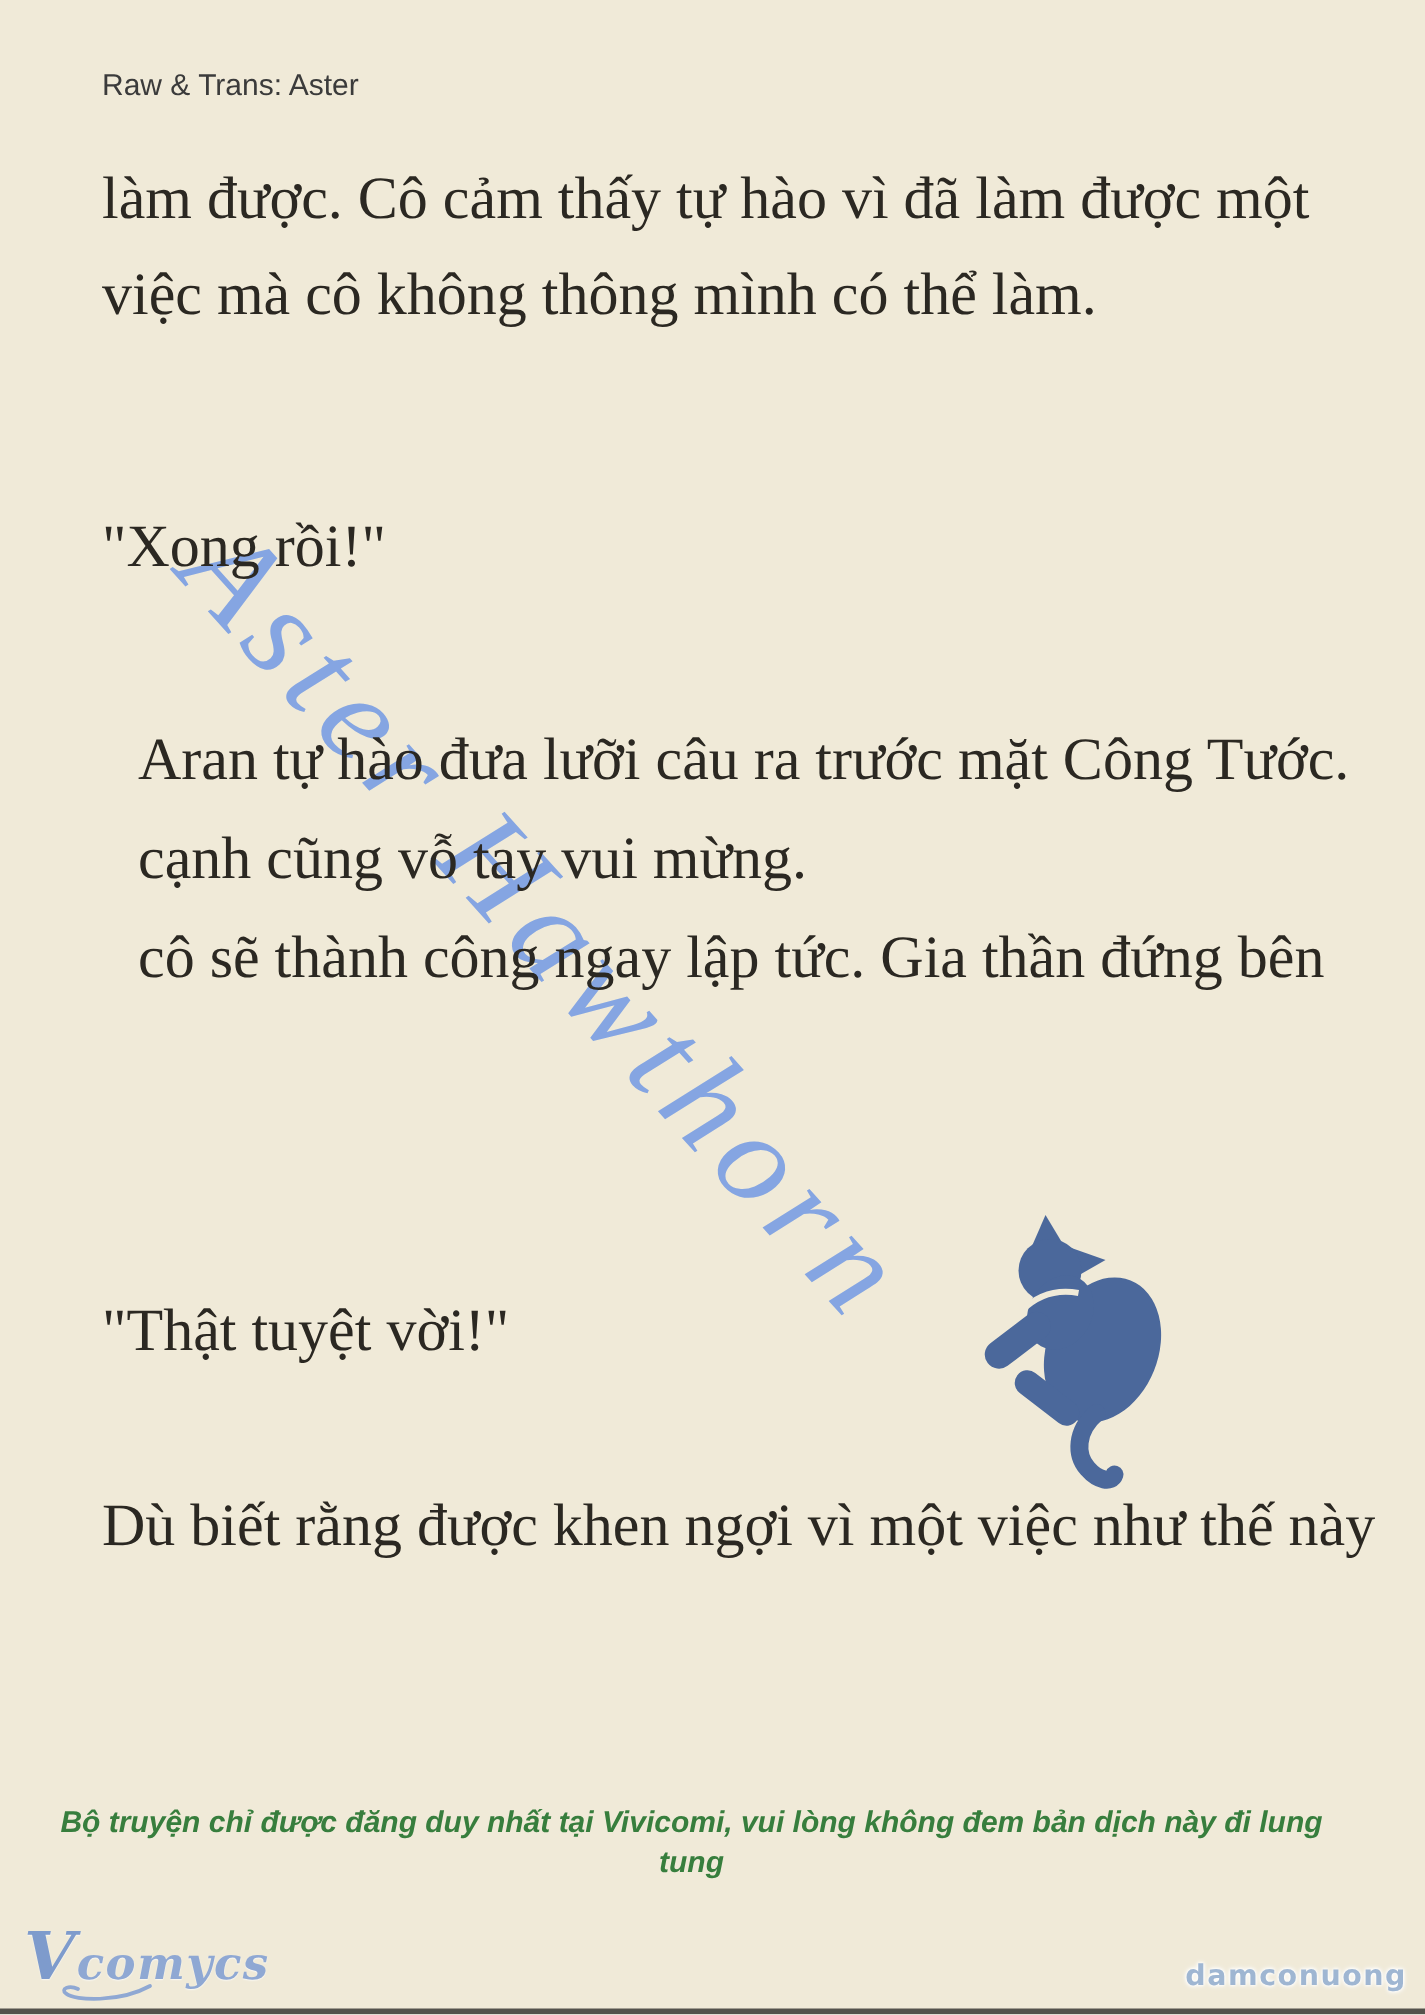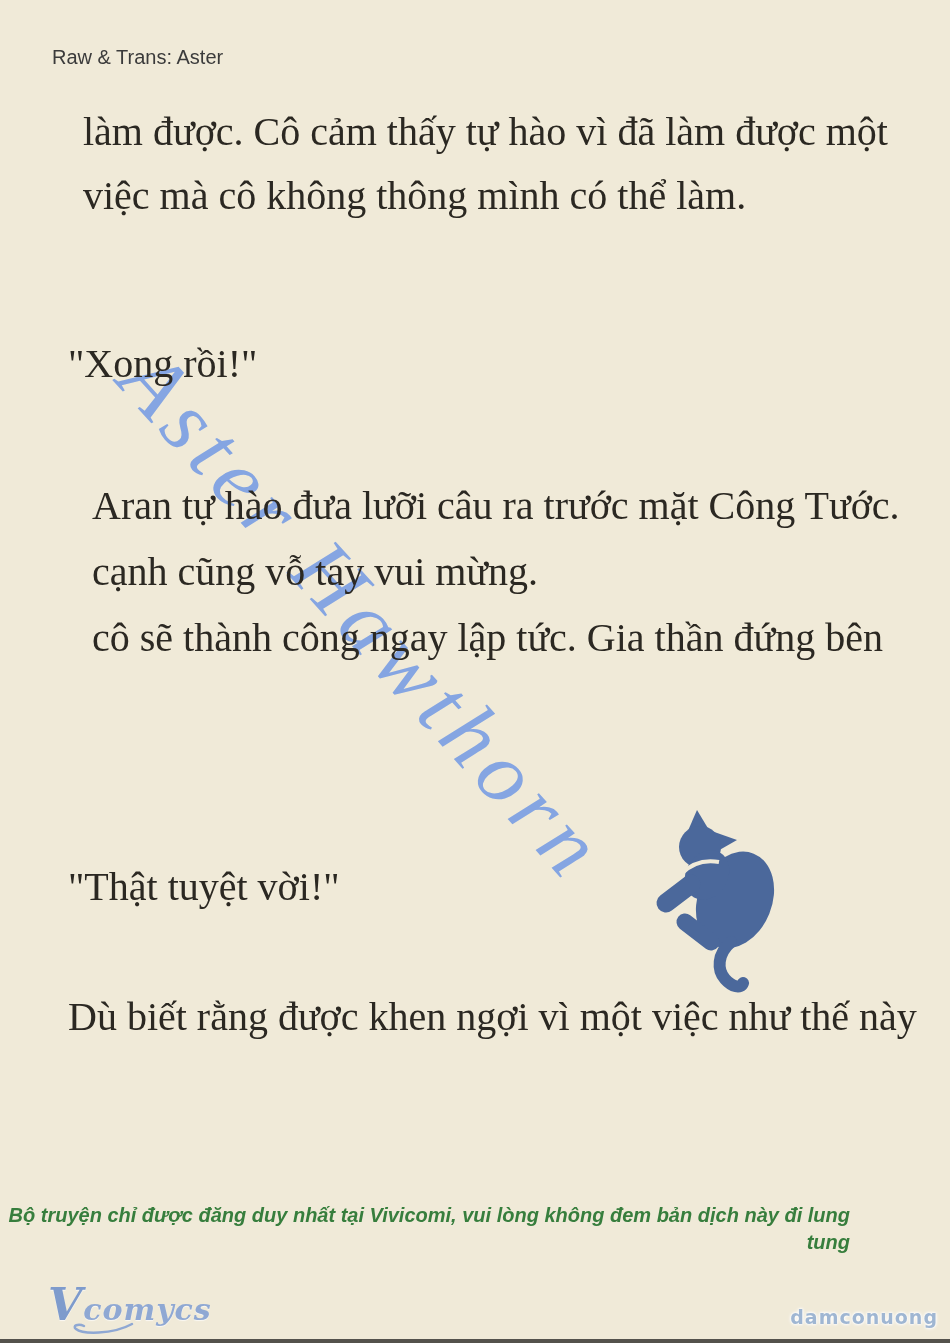--- a/index.html
+++ b/index.html
@@ -4,56 +4,57 @@
 <style>
   html,body{margin:0;padding:0;}
   .page{
     position:relative;
     width:950px;height:1343px;
     background:#F0EAD8;
     overflow:hidden;
     font-family:"Liberation Serif",serif;
   }
   .header{
-    position:absolute;left:52px;top:46px;
+    position:absolute;left:68px;top:46px;
     font-family:"Liberation Sans",sans-serif;
     font-size:20px;color:#3B3B3B;z-index:3;
   }
   .para{
     position:absolute;left:68px;z-index:2;
     font-size:40px;color:#2B2822;
     white-space:nowrap;
   }
   .para .line{display:block;}
-  .p1{top:100px;line-height:64px;margin-left:15px;}
+  .p1{top:100px;line-height:64px;}
   .q1{top:332px;line-height:64px;}
   .p2{top:473px;line-height:66px;margin-left:24px;}
   .q2{top:855px;line-height:64px;}
   .p3{top:986px;line-height:62px;}
   .watermark{
     position:absolute;left:175px;top:330px;z-index:1;
     font-family:"Liberation Serif",serif;
     font-style:italic;
     font-size:88px;letter-spacing:8px;
     color:#7CA0E3;opacity:0.92;
     transform:rotate(48deg);
     transform-origin:0 0;
     white-space:nowrap;
   }
   .cat{position:absolute;left:645px;top:800px;z-index:2;}
   .footer{
     position:absolute;left:0;top:1202px;width:850px;z-index:2;
-    text-align:right;
+    text-align:center;
     font-family:"Liberation Sans",sans-serif;
     font-weight:bold;font-style:italic;
     font-size:20px;line-height:27px;
     color:#377E3D;
+    padding-left:36px;
   }
   .logo{
-    position:absolute;left:16px;top:1288px;z-index:3;margin-left:32px;
+    position:absolute;left:16px;top:1288px;z-index:3;
   }
   .logo-text{
     display:block;
     font-family:"DejaVu Serif",serif;
     font-style:italic;font-weight:bold;
     font-size:30px;line-height:34px;
     color:#8FA8D3;
     letter-spacing:1px;
     text-shadow:0 1px 1px rgba(255,255,255,0.7);
   }

